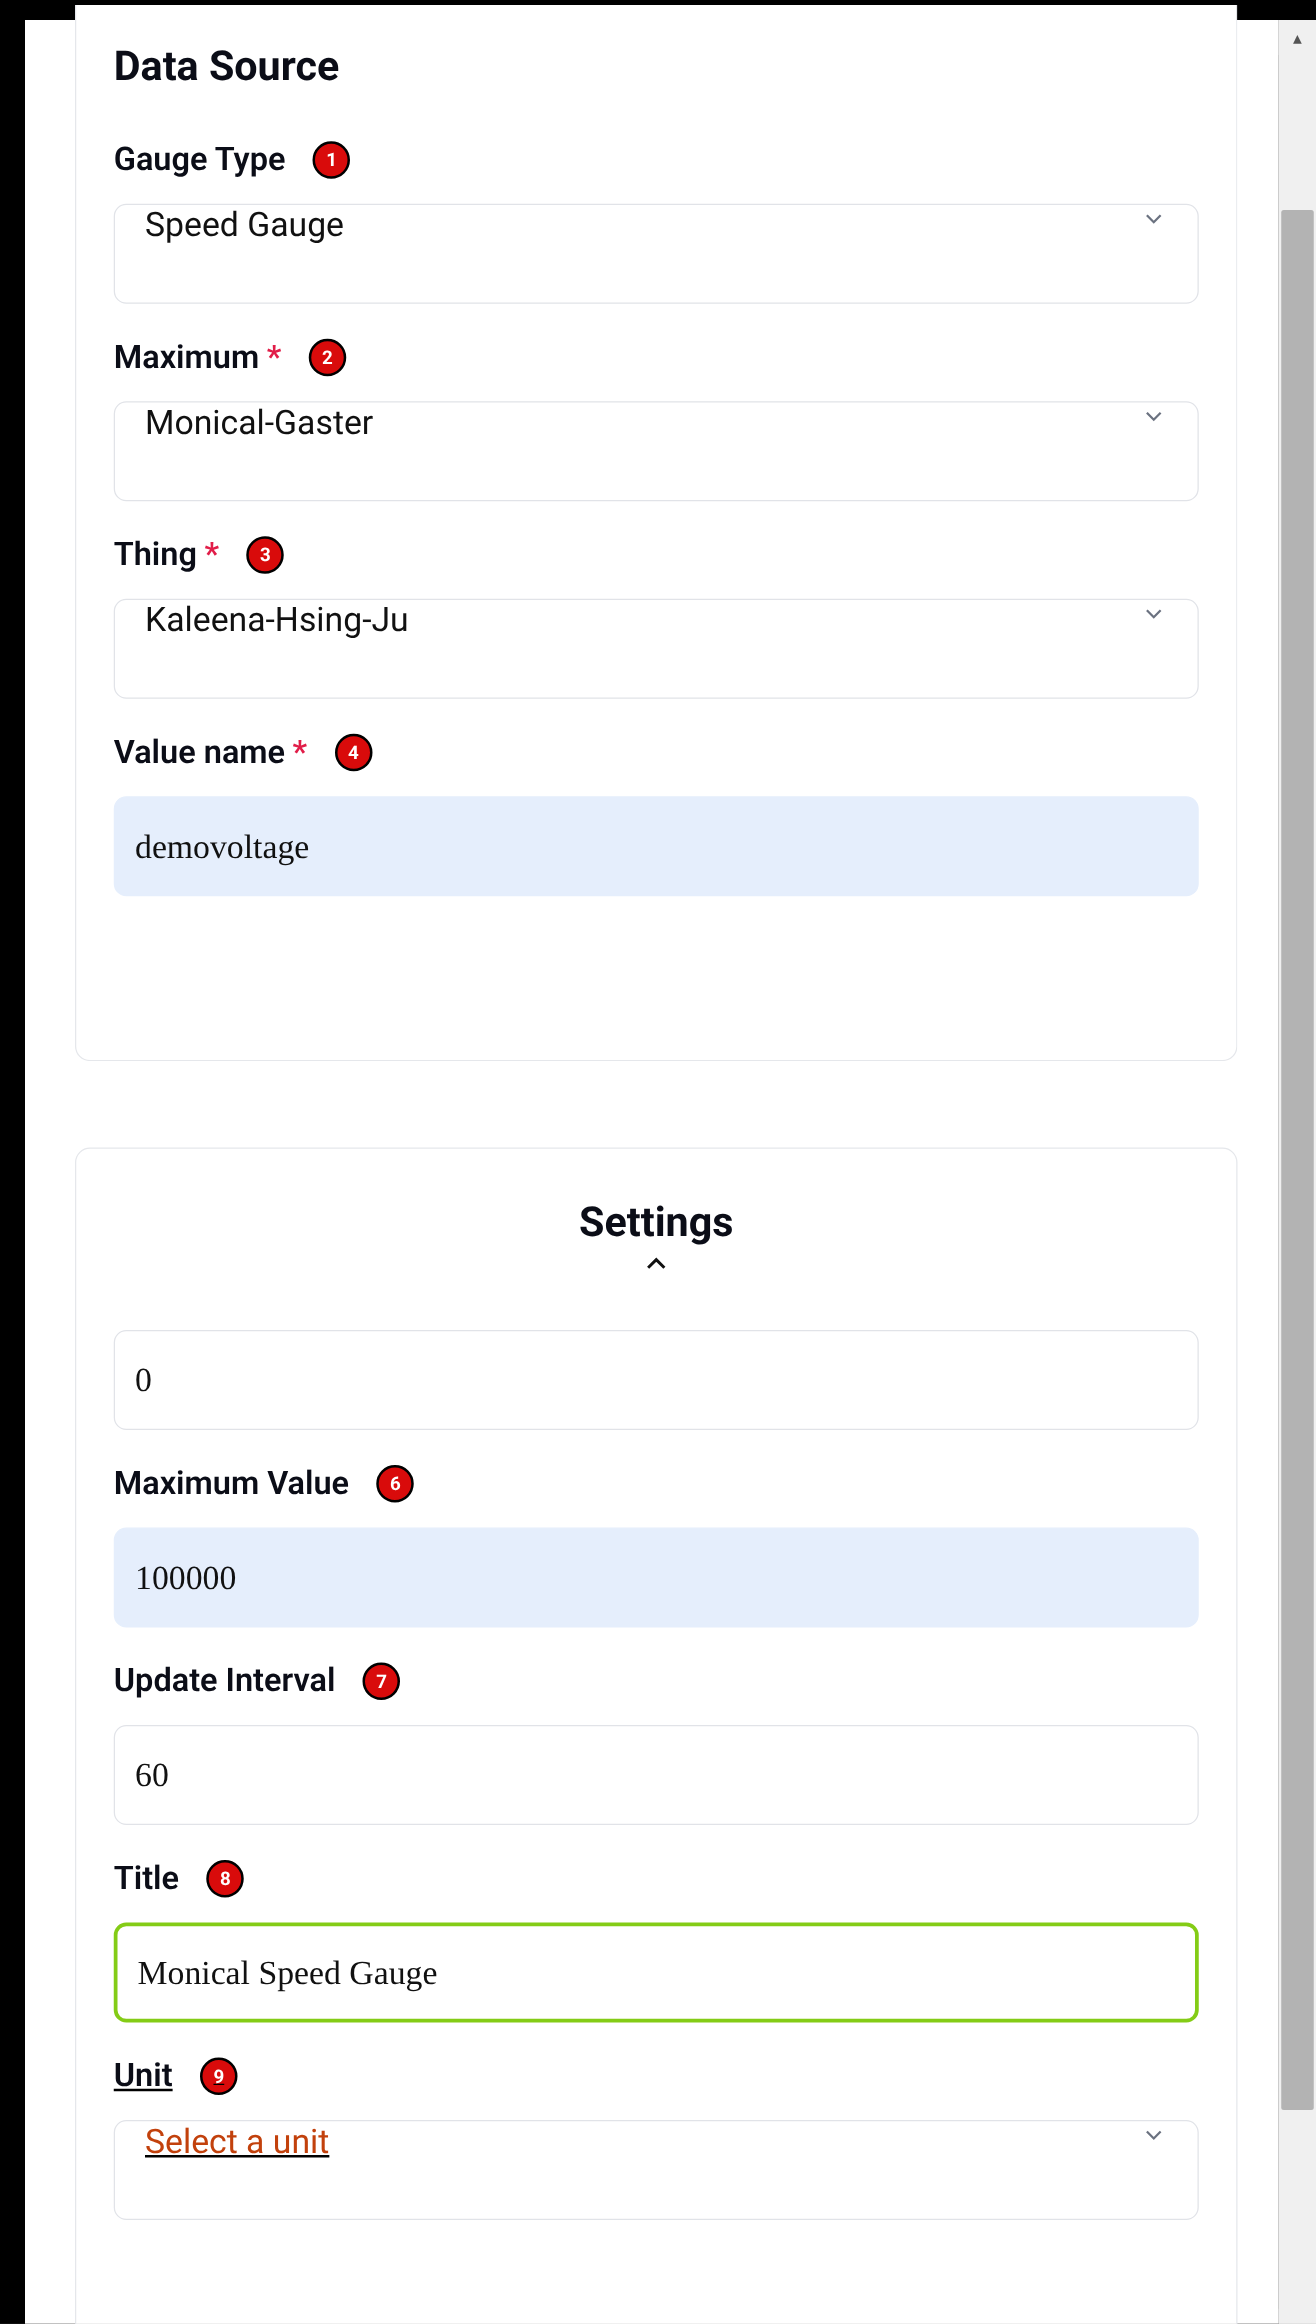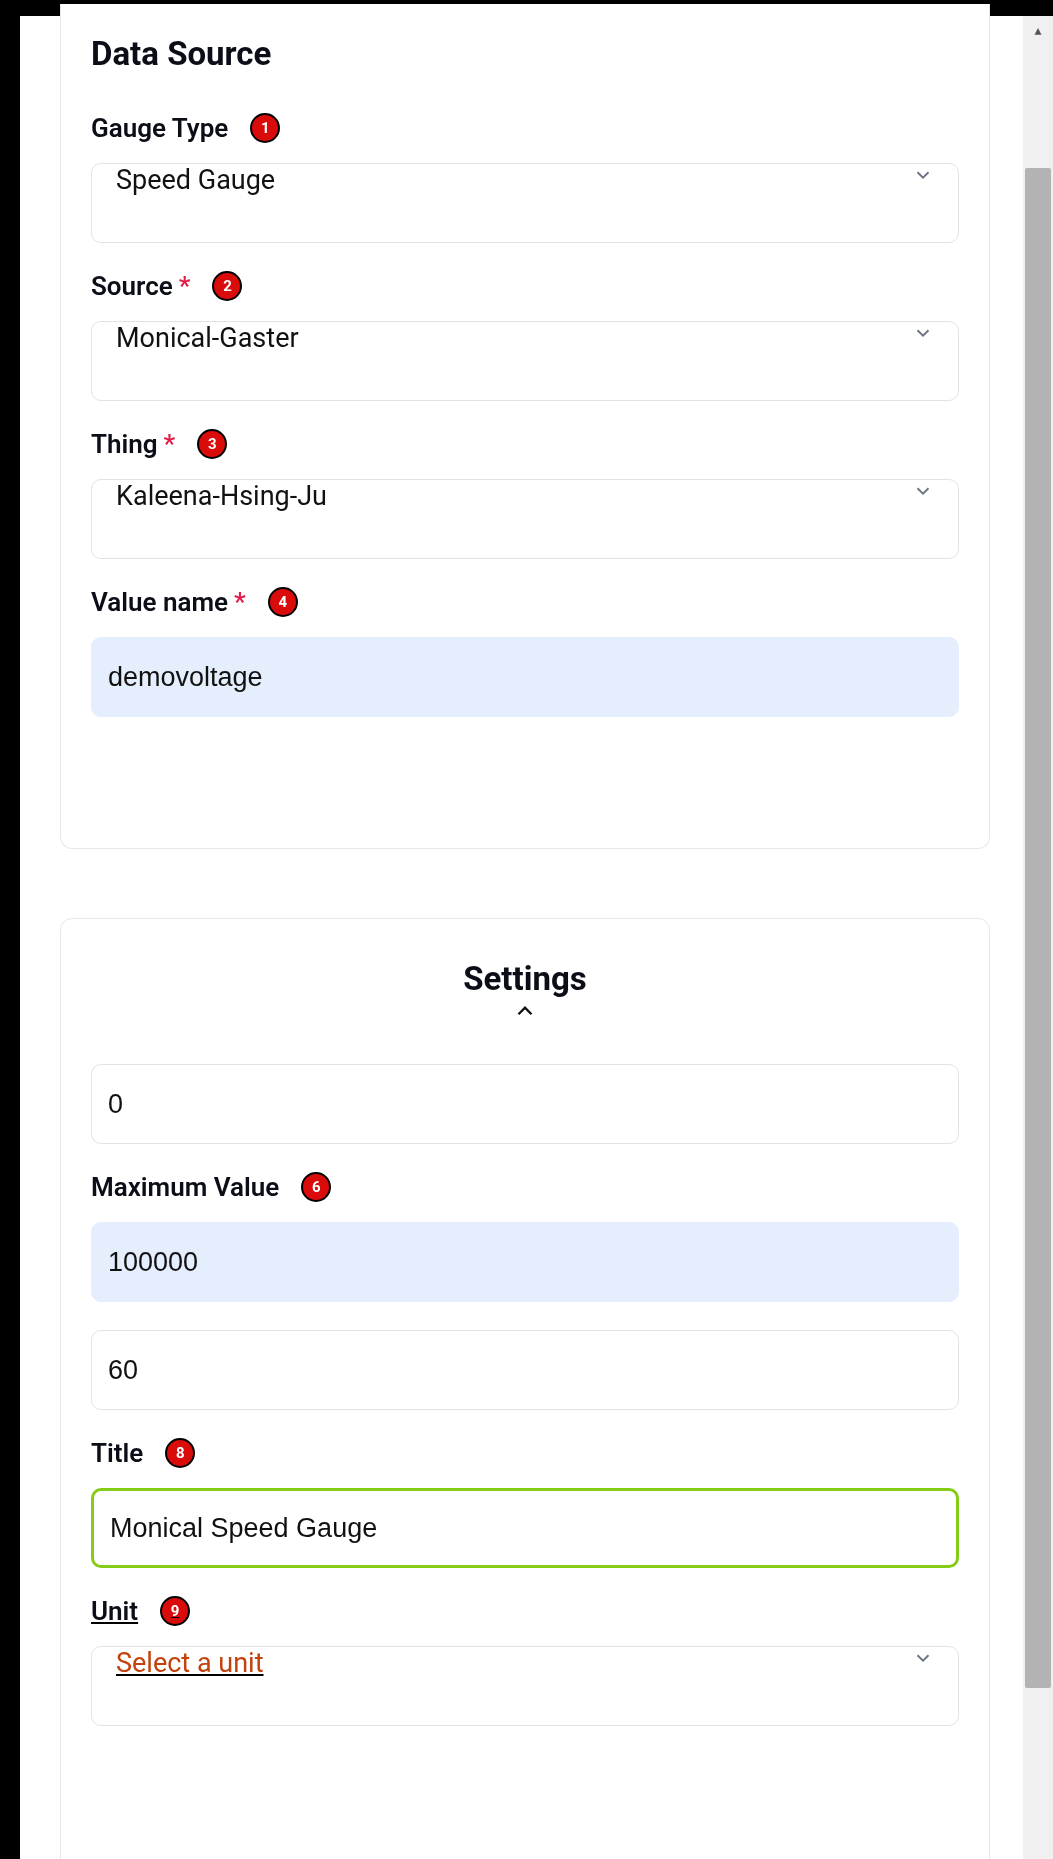--- a/index.html
+++ b/index.html
@@ -151,21 +151,21 @@
     background: #e5eefc;
     border: 1px solid #e5eefc;
   }
   .input.focused {
     border: 3px solid #84cc16;
     border-radius: 10px;
   }
   .collapse-chevron { cursor: pointer; }
   .collapse-chevron svg { width: 26px; height: 26px; stroke: #111; stroke-width: 2.2; fill: none; }
   
-  input.input { font-family: Liberation Sans, sans-serif; padding-left: 16px; }
+  input.input { font-family: Liberation Serif, serif; padding-left: 16px; }
 </style>
 </head>
 <body>
 
 <div class="outer-frame">
 
   <div class="content-area">
 
     <div class="card card-1">
       <div class="section-title">Data Source</div>
@@ -180,21 +180,21 @@
           <span class="chevron">
             <svg viewBox="0 0 24 24">
                 <polyline points="6 9 12 15 18 9"></polyline>
               </svg>
           </span>
         </div>
       </div>
 
       <div class="form-group">
         <div class="label-row">
-          <span class="field-label">Source</span>
+          <span class="field-label">Maximum</span>
           <span class="required-mark">*</span>
           <span class="badge">2</span>
         </div>
         <div class="select">
           <span class="value">Monical-Gaster</span>
           <span class="chevron">
             <svg viewBox="0 0 24 24">
                 <polyline points="6 9 12 15 18 9"></polyline>
               </svg>
           </span>
@@ -243,20 +243,24 @@
 
       <div class="form-group">
         <div class="label-row">
           <span class="field-label">Maximum Value</span>
           <span class="badge">6</span>
         </div>
         <input class="input highlight" type="text" value="100000" style="">
       </div>
 
       <div class="form-group">
+        <div class="label-row">
+          <span class="field-label">Update Interval</span>
+          <span class="badge">7</span>
+        </div>
         <input class="input" type="text" value="60" style="">
       </div>
 
       <div class="form-group">
         <div class="label-row">
           <span class="field-label">Title</span>
           <span class="badge">8</span>
         </div>
         <input class="input focused" type="text" value="Monical Speed Gauge" style="">
       </div>

